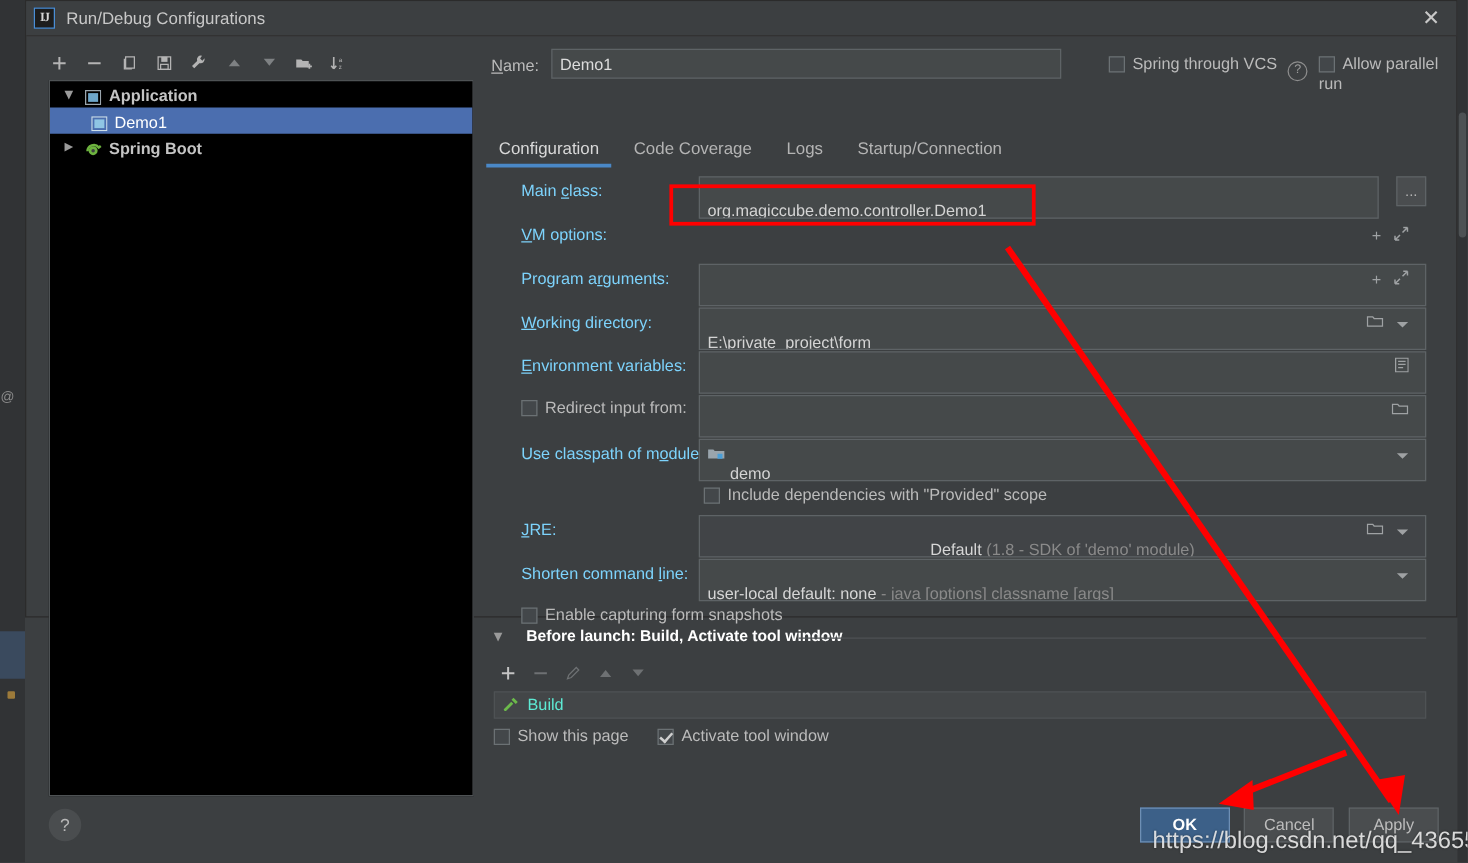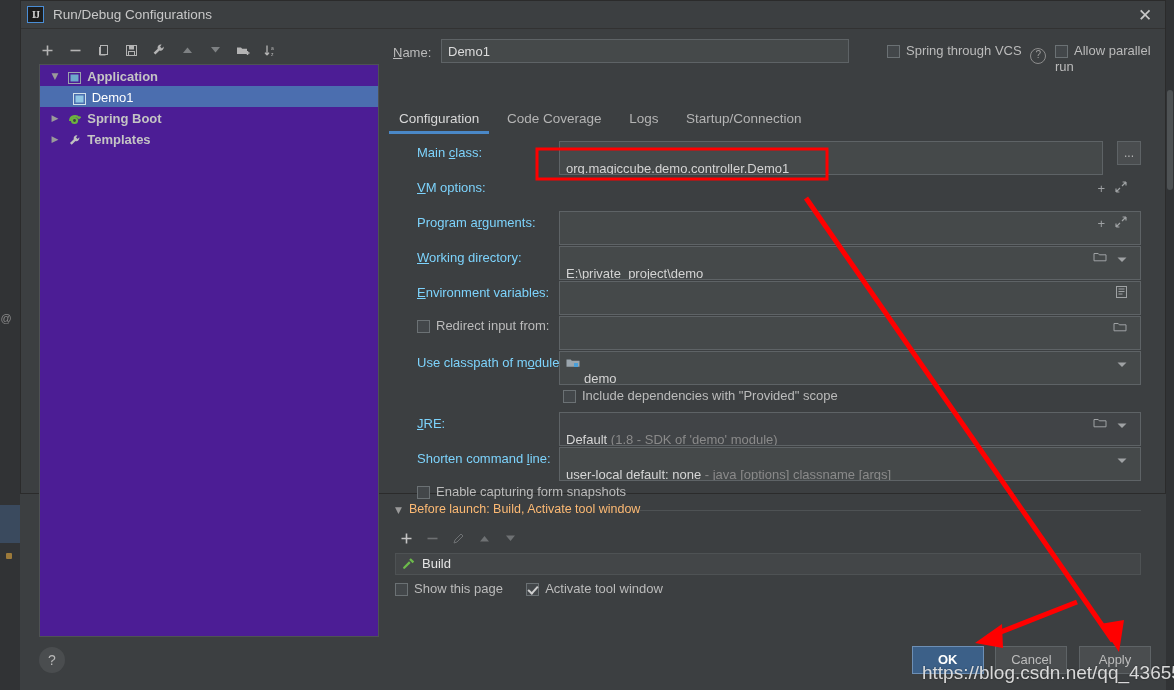--- a/index.html
+++ b/index.html
@@ -54,21 +54,21 @@
   .tb-btn{
     position:absolute;top:0;width:20px;height:22px;
     display:flex;align-items:center;justify-content:center;
     cursor:pointer;
   }
   .tb-btn svg{display:block;}
 
   
   .tree-panel{
     position:absolute;left:18px;top:63px;width:340px;height:573px;
-    background:#4c1d95;border:1px solid #4e5254;box-sizing:border-box;
+    background:#000000;border:1px solid #4e5254;box-sizing:border-box;
     overflow:hidden;
   }
   .tree-row{
     position:relative;height:21px;line-height:21px;
     padding-left:8px;white-space:nowrap;cursor:pointer;
     font-size:13px;
   }
   .tree-row.selected{background:#4b6eaf;color:#ffffff;}
   .tree-arrow{
     display:inline-block;width:14px;text-align:center;
@@ -125,21 +125,21 @@
   .lbl{
     position:absolute;left:8px;top:8px;font-size:13px;color:#7dd3fc;white-space:nowrap;margin-left:32px;
   }
   .lbl u{text-decoration:underline;}
   .fld{
     position:absolute;left:182px;height:24px;top:4px;
     background:#45494a;border:1px solid #5e6366;box-sizing:border-box;
     color:#d4d4d4;font-size:13px;line-height:22px;padding:16px 6px;
     white-space:nowrap;overflow:hidden;
   }
-  .fld.readonlybg{background:#414447;}
+  .fld.readonlybg{background:#414447;text-align:center;}
   .fld .dim{color:#8a8a8a;}
   .fld .strong{color:#d6d6d6;}
   .mono{font-family:"DejaVu Sans Mono", monospace;font-size:11.5px;letter-spacing:0px;}
 
   .sidebtn{
     position:absolute;top:4px;height:24px;width:24px;
     background:#4a4d4f;border:1px solid #5e6366;box-sizing:border-box;
     display:flex;align-items:center;justify-content:center;cursor:pointer;
     color:#b4b4b4;font-size:12px;
   }
@@ -152,31 +152,31 @@
   .subcb{position:absolute;left:186px;top:6px;}
   .subcb2{position:absolute;left:40px;top:6px;}
 
   
   .before{position:absolute;left:0;top:470px;right:0;}
   .bl-header{position:relative;height:20px;}
   .bl-arrow{
     position:absolute;left:18px;top:4px;color:#9a9a9a;font-size:9px;
     font-family:"DejaVu Sans", sans-serif;cursor:pointer;
   }
-  .bl-title{position:absolute;left:32px;top:1px;font-size:12.5px;color:#fdba74;white-space:nowrap;}
+  .bl-title{position:absolute;left:44px;top:1px;font-size:12.5px;color:#ffffff;white-space:nowrap;font-weight:bold;}
   .bl-line{position:absolute;left:262px;right:24px;top:9px;height:1px;background:#4e5254;}
   .bl-toolbar{position:absolute;left:18px;top:26px;height:22px;}
   .bl-tb{
     position:absolute;top:0;width:22px;height:22px;display:flex;align-items:center;justify-content:center;cursor:pointer;
   }
   .bl-list{
     position:absolute;left:18px;right:24px;top:52px;height:22px;
     background:#434648;border:1px solid #4e5254;box-sizing:border-box;
   }
-  .bl-item{position:relative;height:20px;line-height:20px;padding-left:26px;font-size:13px;color:#e5e5e5;cursor:pointer;}
+  .bl-item{position:relative;height:20px;line-height:20px;padding-left:26px;font-size:13px;color:#5eead4;cursor:pointer;}
   .bl-item .hammer{position:absolute;left:5px;top:3px;}
   .bl-checks{position:absolute;left:18px;top:80px;}
 
   
   .help-btn{
     position:absolute;left:18px;top:646px;width:26px;height:26px;border-radius:50%;
     background:#4a4d4f;color:#b8b8b8;font-size:14px;
     display:flex;align-items:center;justify-content:center;cursor:pointer;
   }
   .btnbar{position:absolute;right:14px;top:645px;height:30px;}
@@ -299,29 +299,20 @@
         <span class="tree-ico">
           <svg width="14" height="13" viewBox="0 0 14 13">
               <path d="M2 8a5 5 0 0 1 9-3l1.6-1.2" fill="none" stroke="#6db33f" stroke-width="2"></path>
               <circle cx="6.5" cy="7.5" r="3.6" fill="#6db33f"></circle>
               <circle cx="6.5" cy="7.5" r="1.4" fill="#3c3f41"></circle>
             </svg>
         </span>
         <span class="tree-label">Spring Boot</span>
       </div>
 
-      <div class="tree-row">
-        <span class="tree-arrow">▶</span>
-        <span class="tree-ico">
-          <svg width="14" height="13" viewBox="0 0 14 14">
-              <path d="M9.6 1.6a3.2 3.2 0 0 0-3.9 4.1L1.6 9.8l1.8 1.8 4.1-4.1a3.2 3.2 0 0 0 4.1-3.9L9.9 5.5 8.1 3.7z" fill="#c0c0c0"></path>
-            </svg>
-        </span>
-        <span class="tree-label">Templates</span>
-      </div>
     </div>
 
     <div class="content">
 
       <div class="name-label"><u>N</u>ame:</div>
       <input class="name-input" type="text" value="Demo1" style="">
 
       <div class="cb-row" style="left:510px;">
         <span class="checkbox"></span><span class="cb-text">Spring through VCS</span>
         <span class="help-circ">?</span>
@@ -365,21 +356,21 @@
             <span>
               <svg width="12" height="12" viewBox="0 0 12 12">
                   <path d="M11 1L7 5M11 1H7.6M11 1v3.4M1 11l4-4M1 11h3.4M1 11V7.6" stroke="#9fa2a4" fill="none" stroke-width="1.2"></path>
                 </svg>
             </span>
           </div>
         </div>
 
         <div class="row">
           <div class="lbl"><u>W</u>orking directory:</div>
-          <div class="fld" style="left:182px;right:24px;">E:\private_project\demo</div>
+          <div class="fld" style="left:182px;right:24px;">E:\private_project\form</div>
           <div class="inner-icons" style="right:30px;">
             <span>
               <svg width="14" height="12" viewBox="0 0 14 12">
                   <path d="M1 2.5h4.2l1.1 1.3H13v6H1z" fill="none" stroke="#9fa2a4"></path>
                 </svg>
             </span>
             <span>
               <svg width="10" height="7" viewBox="0 0 10 7">
                   <path d="M0.5 1.5L5 6l4.5-4.5z" fill="#9fa2a4"></path>
                 </svg>

